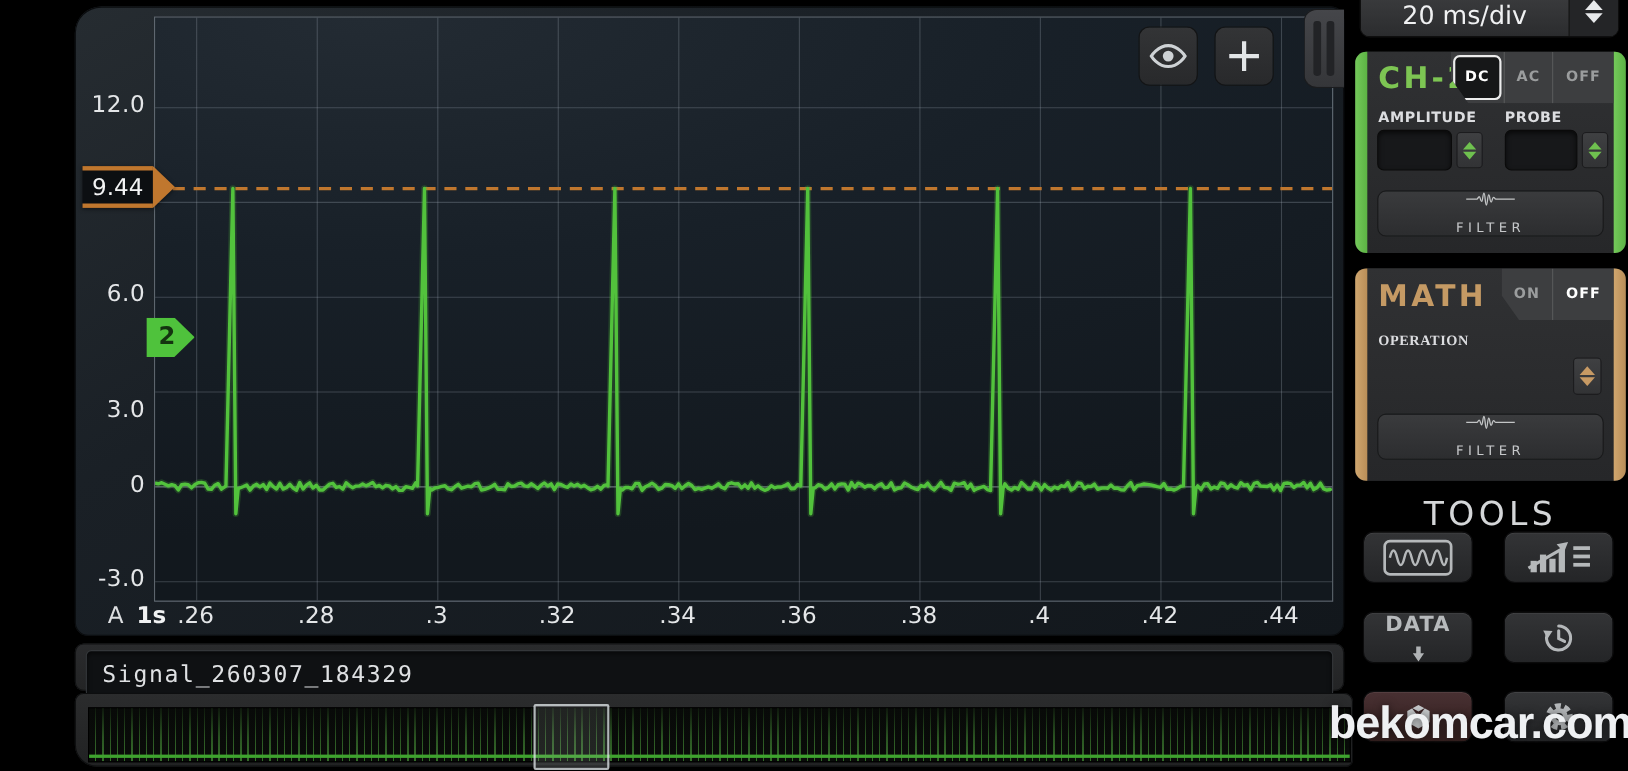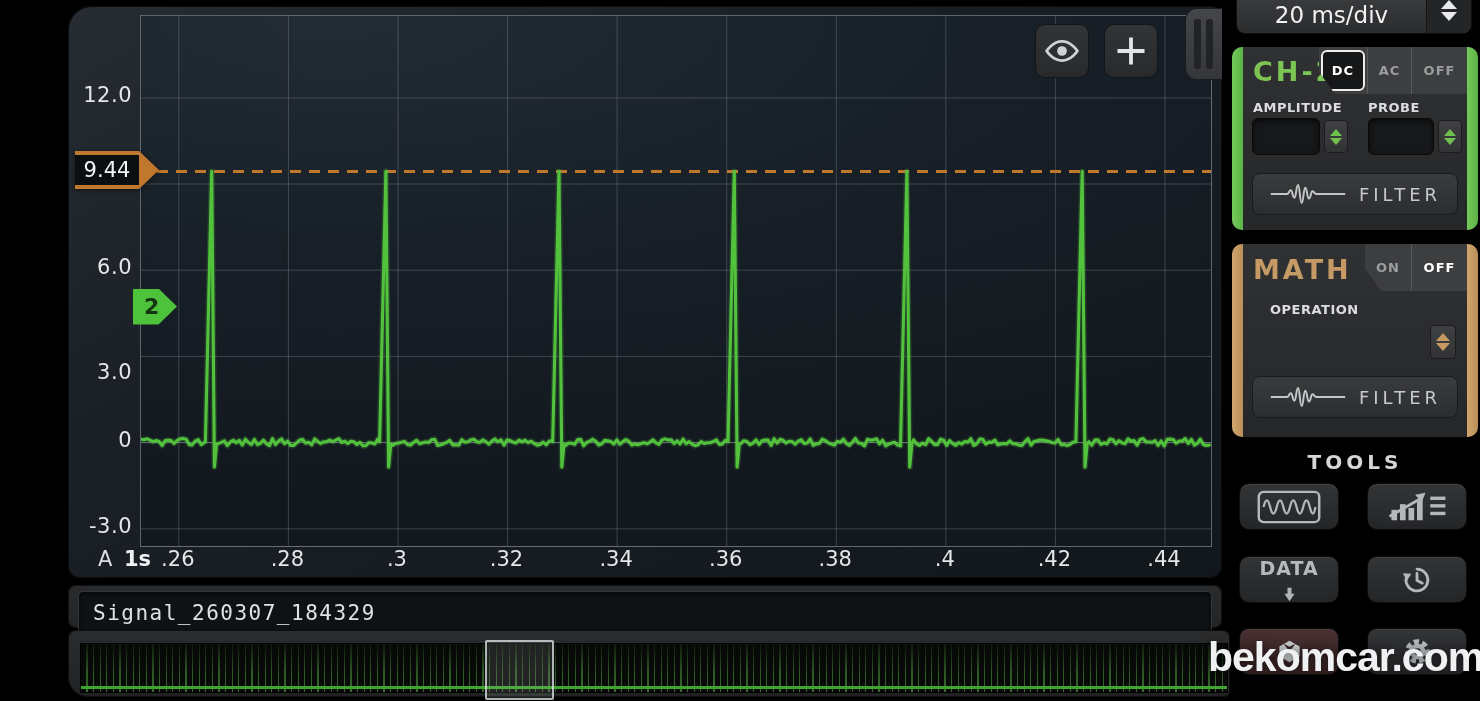--- a/index.html
+++ b/index.html
@@ -86,26 +86,26 @@
   .tab:first-child{border-left:none;}
   .tab.selbox{background:#161718;border:2px solid #ececec;border-radius:6px;color:#fff;margin:3px 2px;}
   .tab.selwhite{color:#fff;}
   .flabel{position:absolute;font-size:13px;font-weight:bold;color:#dcdde0;letter-spacing:.5px;}
   .field{position:absolute;background:#17181a;border:1px solid #0a0a0a;border-radius:6px;
     box-shadow:inset 0 2px 5px rgba(0,0,0,.65);box-sizing:border-box;}
   .stepbox{position:absolute;background:linear-gradient(#3f4042,#323335);border:1px solid #1c1c1e;
     border-radius:4px;box-sizing:border-box;}
   .filter-btn{position:absolute;display:flex;align-items:center;justify-content:center;gap:12px;
     background:linear-gradient(#3a3b3d,#2c2d2f);border:1px solid #191a1b;border-radius:8px;
-    color:#c6c8ca;font-size:18px;letter-spacing:4px;box-sizing:border-box;}
+    color:#c6c8ca;font-size:12px;letter-spacing:4px;box-sizing:border-box;flex-direction:column;}
   .dd{position:absolute;background:#141517;border:1px solid #0a0a0a;border-radius:8px;
     box-shadow:inset 0 2px 5px rgba(0,0,0,.6);display:flex;align-items:center;justify-content:center;
     color:#f2f3f4;font-size:22px;box-sizing:border-box;}
-  #tools-title{left:1232px;top:450px;width:246px;text-align:center;font-size:20px;color:#d4d6d8;
-    letter-spacing:4px;font-weight:bold;}
+  #tools-title{left:1232px;top:450px;width:246px;text-align:center;font-size:30px;color:#d4d6d8;
+    letter-spacing:4px;font-weight:normal;}
   .tool-btn{position:absolute;width:100px;height:47px;border-radius:10px;
     background:linear-gradient(#333436,#242527);border:1px solid #0c0c0d;
     box-shadow:inset 0 1px 0 rgba(255,255,255,.07);display:flex;align-items:center;
     justify-content:center;gap:8px;box-sizing:border-box;flex-direction:column;}
   .tool-btn.red{background:linear-gradient(#483032,#34201f);}
   .data-label{color:#b7babc;font-size:19px;font-weight:bold;letter-spacing:1px;}
 
   #watermark{left:1208px;top:634px;font-size:41px;font-weight:bold;color:#eef0f2;z-index:50;
     font-family:"Liberation Sans","DejaVu Sans",sans-serif;letter-spacing:-1px;
     text-shadow:0 0 8px rgba(0,0,0,.55);}
@@ -238,21 +238,21 @@
 
 <div class="abs panel" style="left:1232px;top:244px;width:246px;height:193px;">
   <div class="inner"></div>
   <div class="edge l tan"></div>
   <div class="edge r tan"></div>
   <div class="ptitle t" style="left:21px;top:10px;">MATH</div>
   <div class="tabs" style="right:11px;">
     <div class="tab" style="width:46px;">ON</div>
     <div class="tab selwhite" style="width:56px;">OFF</div>
   </div>
-  <div class="flabel" style="left:38px;top:58px;">OPERATION</div>
+  <div class="flabel" style="left:21px;top:58px;font-family:Liberation Serif, serif;">OPERATION</div>
   <div class="stepbox stepper" style="left:198px;top:81px;width:26px;height:34px;gap:2px;">
     <div class="tri-up t" style="border-left-width:7px;border-right-width:7px;border-bottom-width:8px;"></div>
     <div class="tri-dn t" style="border-left-width:7px;border-right-width:7px;border-top-width:8px;"></div>
   </div>
   <div class="filter-btn" style="left:20px;top:132px;width:206px;height:42px;">
     <svg viewBox="0 0 86 26" width="78" height="24">
       <path d="M2 13 H20 C22 13 22 9 24 9 C26 9 26 17 28 17 C30 17 30 3 32 3 C34 3 34 23 36 23 C38 23 38 6 40 6 C42 6 42 18 44 18 C46 18 46 10 48 10 C50 10 50 13 52 13 H84" fill="none" stroke="#c3c5c6" stroke-width="2.2"></path>
     </svg>
     <span>FILTER</span>
   </div>

